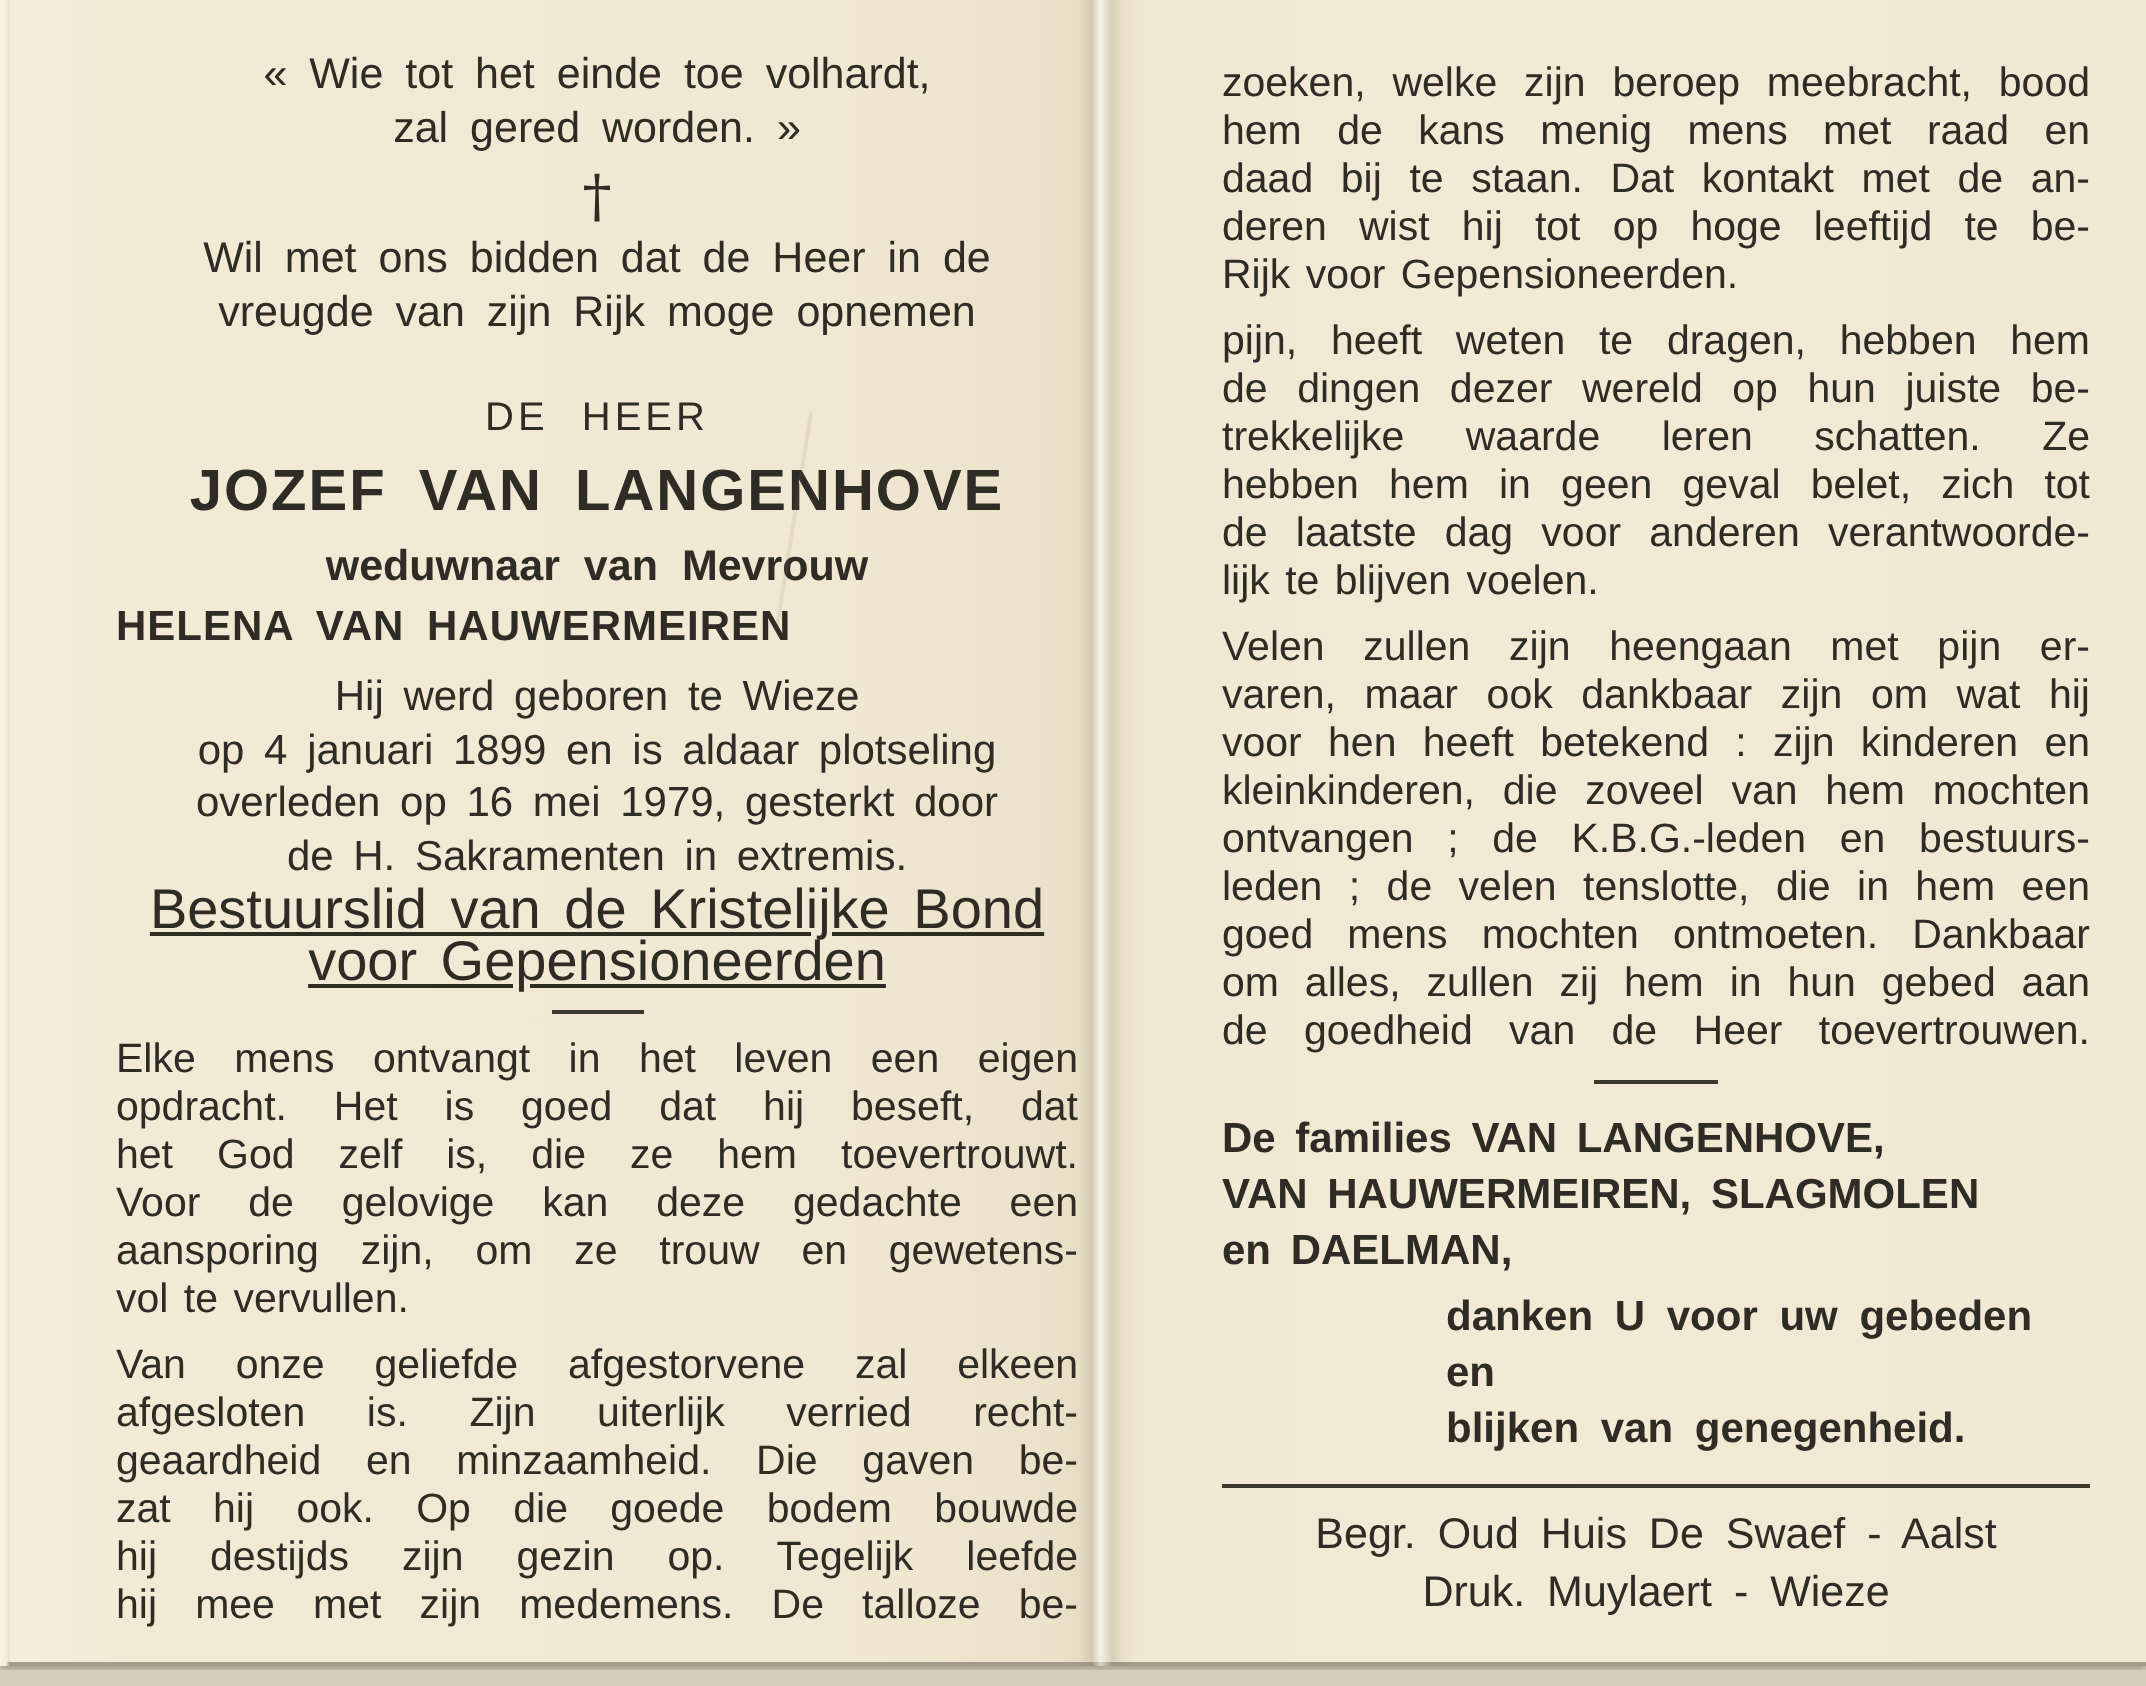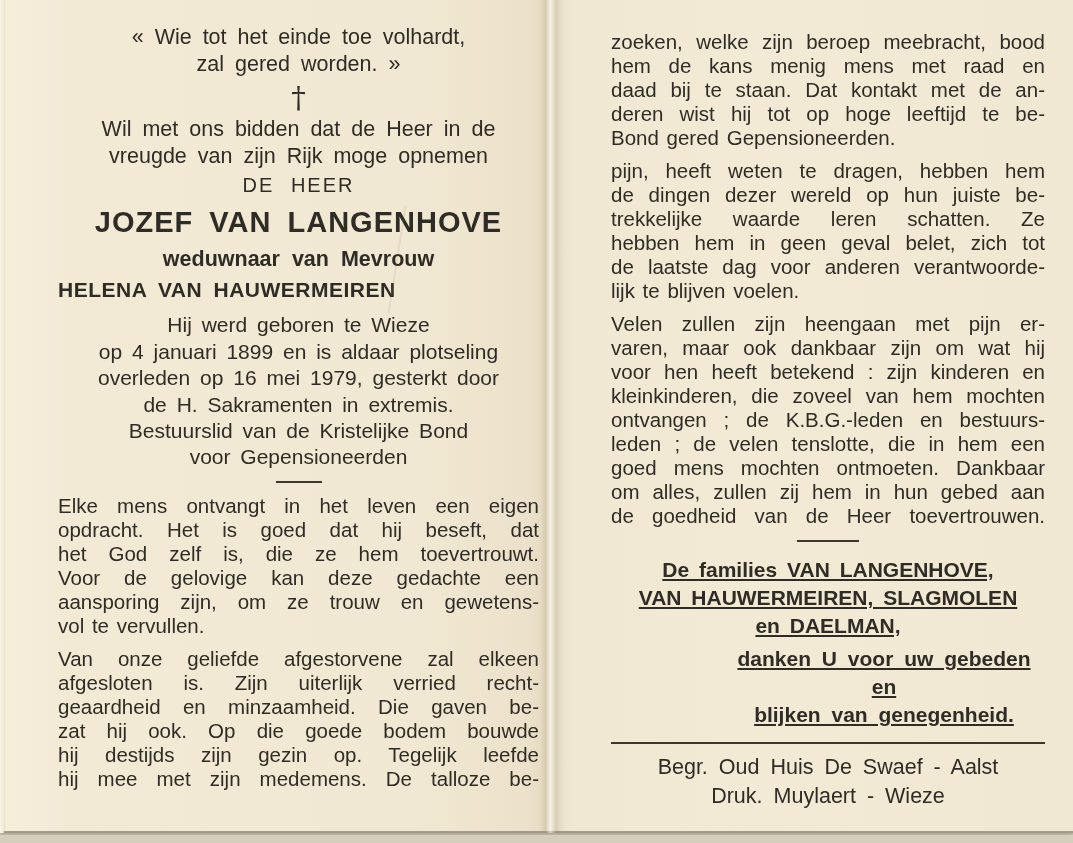--- a/index.html
+++ b/index.html
@@ -67,33 +67,33 @@
     transform: rotate(9deg);
     pointer-events: none;
   }
   .backdrop-strip {
     position: absolute; left: 0; top: 835px; width: 1073px; height: 8px;
     background: var(--backdrop);
   }
   
   .line { line-height: inherit; }
   .center .line { text-align: center; }
-  .leftal .line { text-align: center; text-decoration: underline; }
+  .leftal .line { text-align: left; }
   .just .line { text-align: justify; text-align-last: justify; }
   .just .line.lastline { text-align-last: left; }
 
   .quote { font-size: 21.5px; line-height: 27px; word-spacing: 5px; }
   .cross { text-align: center; font-size: 29px; line-height: 34px; margin-top: 3px; font-family: "DejaVu Serif", serif; }
   .intro { font-size: 21.5px; line-height: 27px; word-spacing: 5px; margin-top: 1px; }
-  .honorific { margin-top: 4px; text-align: center; font-size: 20px; letter-spacing: 2px; word-spacing: 9px; }
+  .honorific { margin-top: 28px; text-align: center; font-size: 20px; letter-spacing: 2px; word-spacing: 9px; }
   .name { margin-top: 9px; text-align: center; font-size: 29px; font-weight: bold; letter-spacing: 1px; word-spacing: 7px; }
   .relation { margin-top: 8px; text-align: center; font-size: 21.5px; font-weight: bold; word-spacing: 6px; }
   .spouse { margin-top: 6px; text-align: left; font-size: 21px; font-weight: bold; letter-spacing: 0.5px; word-spacing: 5px; }
   .vitals { margin-top: 10px; font-size: 21px; line-height: 26.5px; word-spacing: 4px; }
-  .membership { font-size: 21px; line-height: 26px; word-spacing: 4px; }
+  .membership { font-size: 28px; line-height: 26px; word-spacing: 4px; text-decoration: underline; }
   .divider-small {
     width: 46px; border-top: 2px solid var(--rule);
     margin: 11px auto 11px auto;
   }
   .divider-small.right-div { width: 62px; margin: 12px auto 14px auto; }
   .para { font-size: 20.5px; line-height: 24px; margin-bottom: 9px; word-spacing: 2px; }
   .families { font-size: 21px; line-height: 28px; font-weight: bold; word-spacing: 4px; margin-top: 2px; }
   .thanks { font-size: 21px; line-height: 28px; font-weight: bold; word-spacing: 5px; margin: 5px 0 0 112px; }
   .rule-full { border-top: 2px solid var(--rule); margin: 13px 0 9px 0; width: 100%; }
   .footer { font-size: 21.5px; line-height: 29px; word-spacing: 5px; }
@@ -147,21 +147,21 @@
         </div>
       <div class="crease"></div>
     </div>
 
     <div class="page right">
       <div class="para just">
           <div class="line">zoeken, welke zijn beroep meebracht, bood</div>
           <div class="line">hem de kans menig mens met raad en</div>
           <div class="line">daad bij te staan. Dat kontakt met de an-</div>
           <div class="line">deren wist hij tot op hoge leeftijd te be-</div>
-          <div class="line lastline">Bond gered Gepensioneerden.</div>
+          <div class="line lastline">Rijk voor Gepensioneerden.</div>
         </div>
       <div class="para just">
           <div class="line">pijn, heeft weten te dragen, hebben hem</div>
           <div class="line">de dingen dezer wereld op hun juiste be-</div>
           <div class="line">trekkelijke waarde leren schatten. Ze</div>
           <div class="line">hebben hem in geen geval belet, zich tot</div>
           <div class="line">de laatste dag voor anderen verantwoorde-</div>
           <div class="line lastline">lijk te blijven voelen.</div>
         </div>
       <div class="para just">

